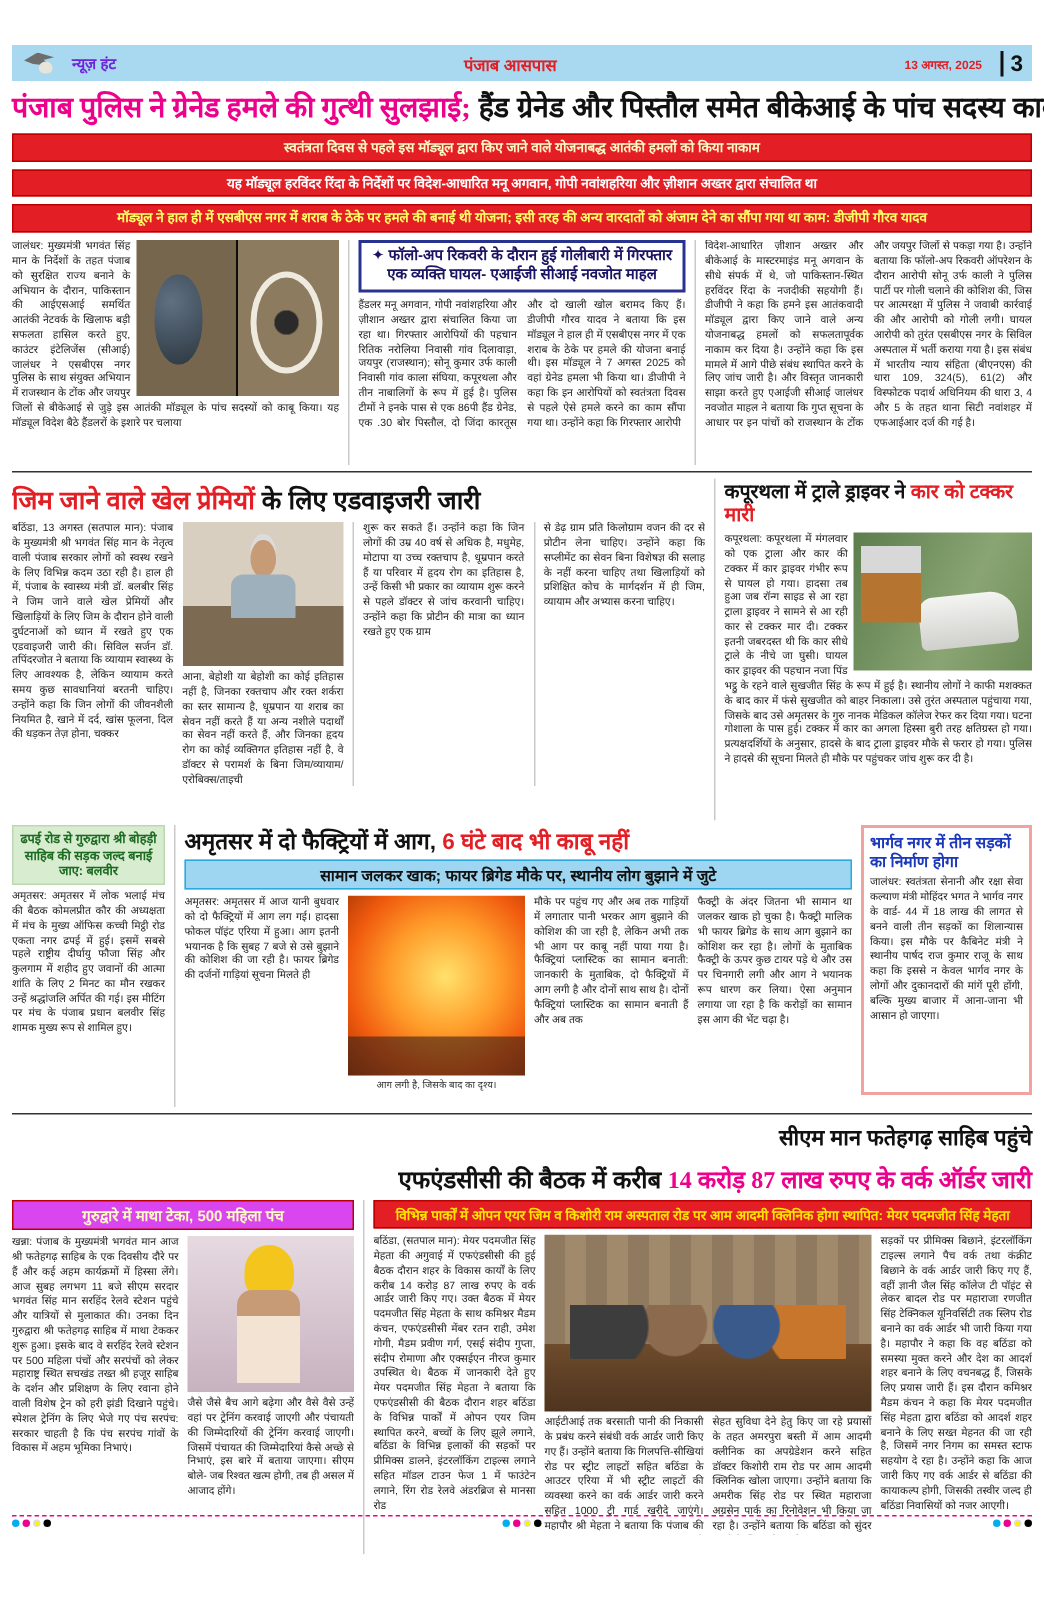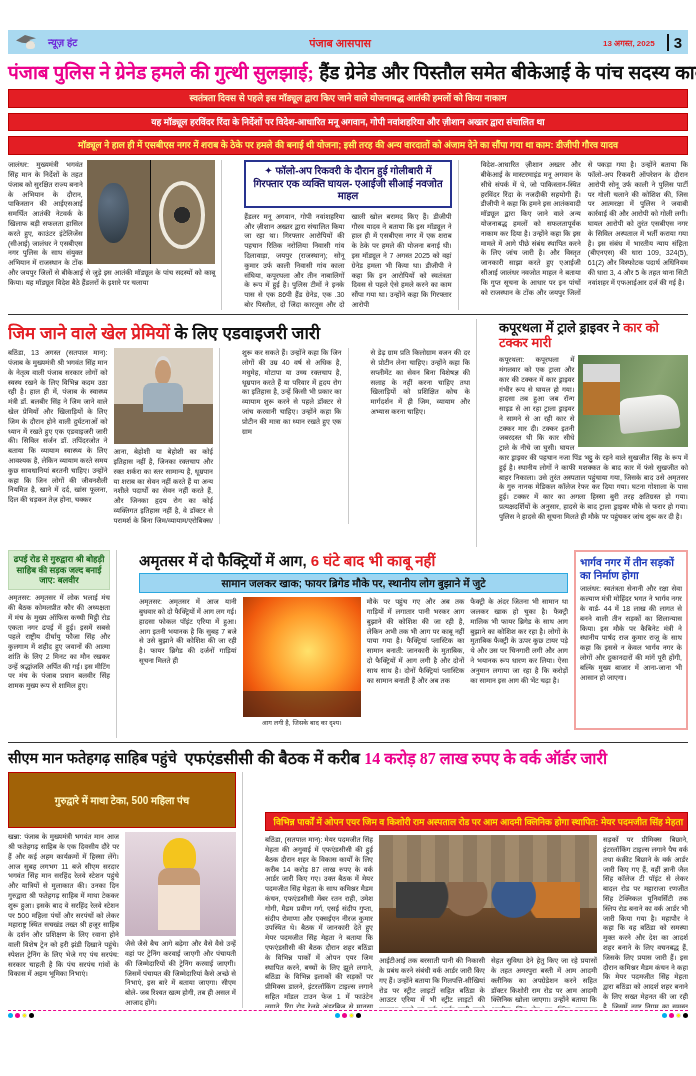--- a/index.html
+++ b/index.html
@@ -22,21 +22,21 @@
   .mag{color:#ec008c;font-family:Liberation Serif, serif;} .red{color:#e31e24;} .blk{color:#111;}
   
   .kickers{display:flex;gap:5px;margin-bottom:5px;flex-direction:column;}
   .kick{flex:1;background:#e31e24;border:1px solid #b00;padding:3px 5px;font-weight:bold;font-size:9px;
         line-height:1.2;text-align:center;height:49px;overflow:hidden;}
   .k1{color:#fff9c4;} .k2{color:#ffffff;} .k3{color:#ffff66;}
   
   .bt{font-size:7px;line-height:1.4;text-align:justify;color:#222;}
   .two-col{column-count:2;column-gap:7px;}
   .rule{border:none;border-top:1.2px solid #333;margin:4px 0;}
-  .vr{border-left:1px solid #c9c9c9;padding-left:22px;}
+  .vr{border-left:1px solid #c9c9c9;padding-left:6px;}
   
   .lead-body{display:flex;gap:6px;height:150px;overflow:hidden;}
   .lead-body>div{flex:1;}
   .subhead-box{border:2px solid #28338f;color:#1b1464;font-weight:bold;font-size:10px;line-height:1.25;
         text-align:center;padding:3px 4px;margin-bottom:4px;background:#fff;}
   
   .ph{position:relative;overflow:hidden;background:#b7a88e;}
   .ph-grenade{float:right;width:62%;height:104px;margin:0 0 3px 4px;
         background:linear-gradient(90deg,#77664e 0 49%,#0e0d0b 49% 50%,#8d7b5f 50% 100%);}
   .ph-grenade::before{content:'';position:absolute;left:9%;top:22%;width:24%;height:58%;
@@ -86,32 +86,32 @@
   .fire{flex:0 0 452px;}
   .fire-h{font-size:15px;font-weight:bold;white-space:nowrap;margin:0 0 3px 0;}
   .fire-bar{background:#9ed6f2;border:1px solid #2ba8e0;color:#111;font-weight:bold;font-size:10.5px;
         text-align:center;padding:2px;margin-bottom:4px;}
   .fire-cols{display:flex;gap:6px;height:140px;overflow:hidden;}
   .fire-cols .txt{flex:1;}
   .fire-cols .pic{flex:0 0 118px;}
   .bhargav{flex:1;border:2px solid #f2a3a0;padding:4px;height:180px;overflow:hidden;}
   .bhargav-h{color:#1c39bb;font-weight:bold;font-size:10.5px;line-height:1.2;margin-bottom:3px;}
   
-  .bottom-heads{display:flex;gap:8px;align-items:flex-start;margin:4px 0 3px 0;}
+  .bottom-heads{display:flex;gap:8px;align-items:flex-end;margin:4px 0 3px 0;flex-direction:column;}
   .cm-h{font-size:14.5px;font-weight:bold;white-space:nowrap;}
   .fcc-h{font-size:16px;font-weight:bold;white-space:nowrap;}
   .bottom{display:flex;gap:6px;height:236px;overflow:hidden;}
   .cmcol{flex:0 0 228px;}
-  .cm-box{background:#a16207;color:#fff9c4;font-weight:bold;font-size:10px;text-align:center;
-        padding:20px 4px;margin-bottom:4px;border:1px solid #b00;}
+  .cm-box{background:#d946ef;color:#fff9c4;font-weight:bold;font-size:10px;text-align:center;
+        padding:2px 4px;margin-bottom:4px;border:1px solid #b00;}
   .cm-cols{display:flex;gap:6px;height:196px;overflow:hidden;}
   .cm-cols>div{flex:1;}
   .fcccol{flex:1;}
-  .fcc-bar{background:#e31e24;color:#ffe400;font-weight:bold;font-size:9px;text-align:right;
-        padding:2px 4px;margin-bottom:4px;border:1px solid #b00;margin-top:40px;}
+  .fcc-bar{background:#e31e24;color:#ffe400;font-weight:bold;font-size:9px;text-align:center;
+        padding:2px 4px;margin-bottom:4px;border:1px solid #b00;}
   .fcc-grid{display:flex;gap:6px;height:200px;overflow:hidden;}
   .fcc-c1{flex:0 0 108px;} .fcc-mid{flex:0 0 218px;} .fcc-c3{flex:1;}
   .fcc-sub{display:flex;gap:6px;}
   .fcc-sub>div{flex:1;}
   
   .footer{position:absolute;left:8px;right:8px;bottom:58px;border-top:1px dashed #ec008c;padding-top:2px;
         display:flex;justify-content:space-between;}
   .regdots{display:inline-flex;gap:2px;}
   .regdots i{width:5px;height:5px;border-radius:50%;display:inline-block;}
   .d-c{background:#00aeef;} .d-m{background:#ec008c;} .d-y{background:#fff200;border:.5px solid #ddd;} .d-k{background:#000;}

